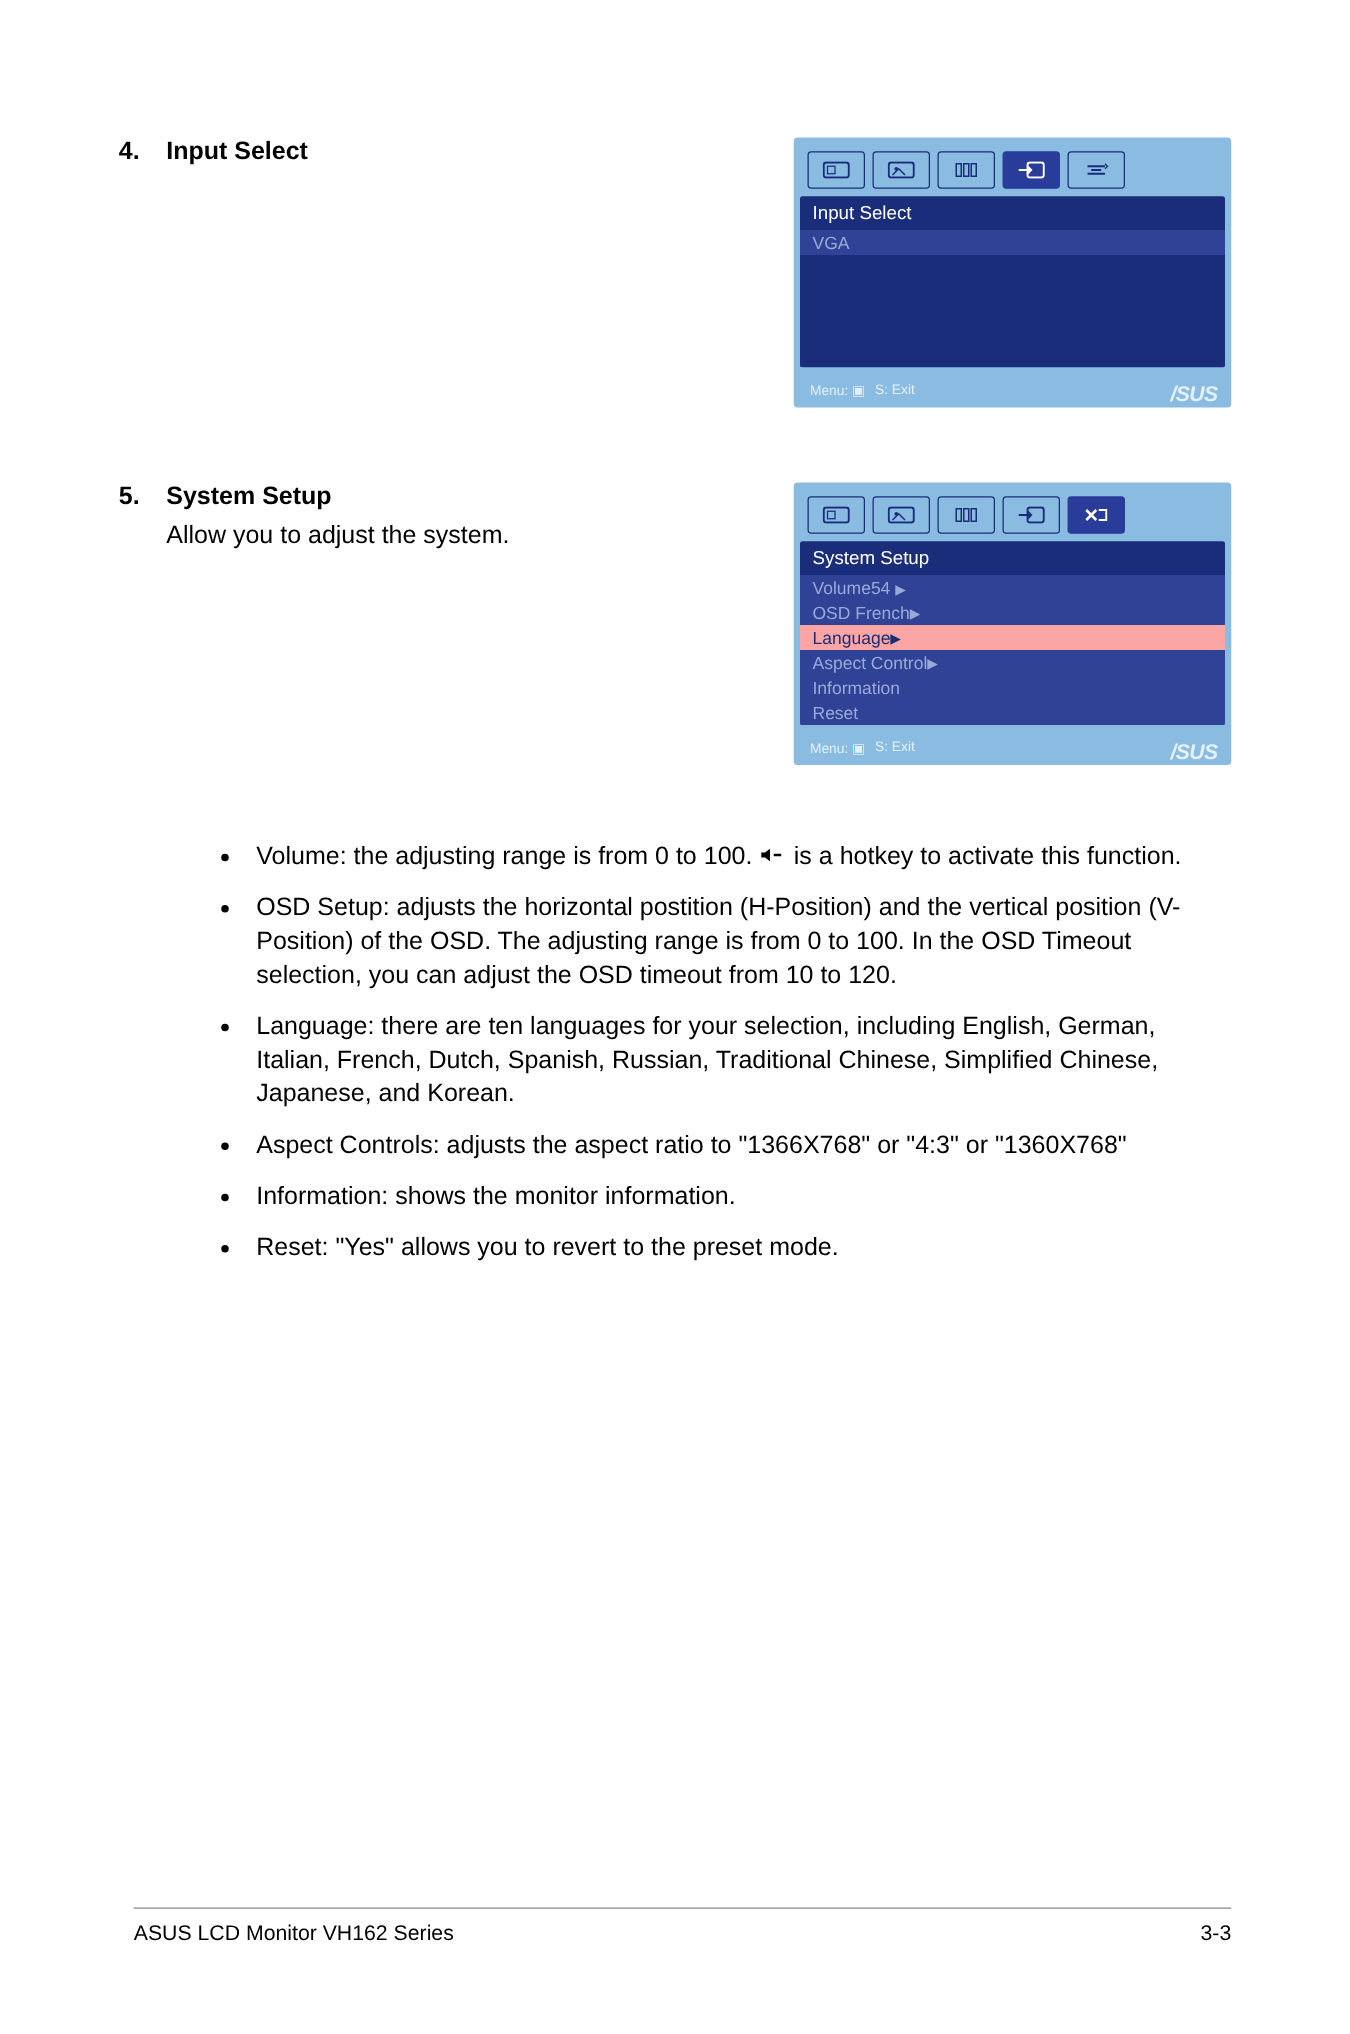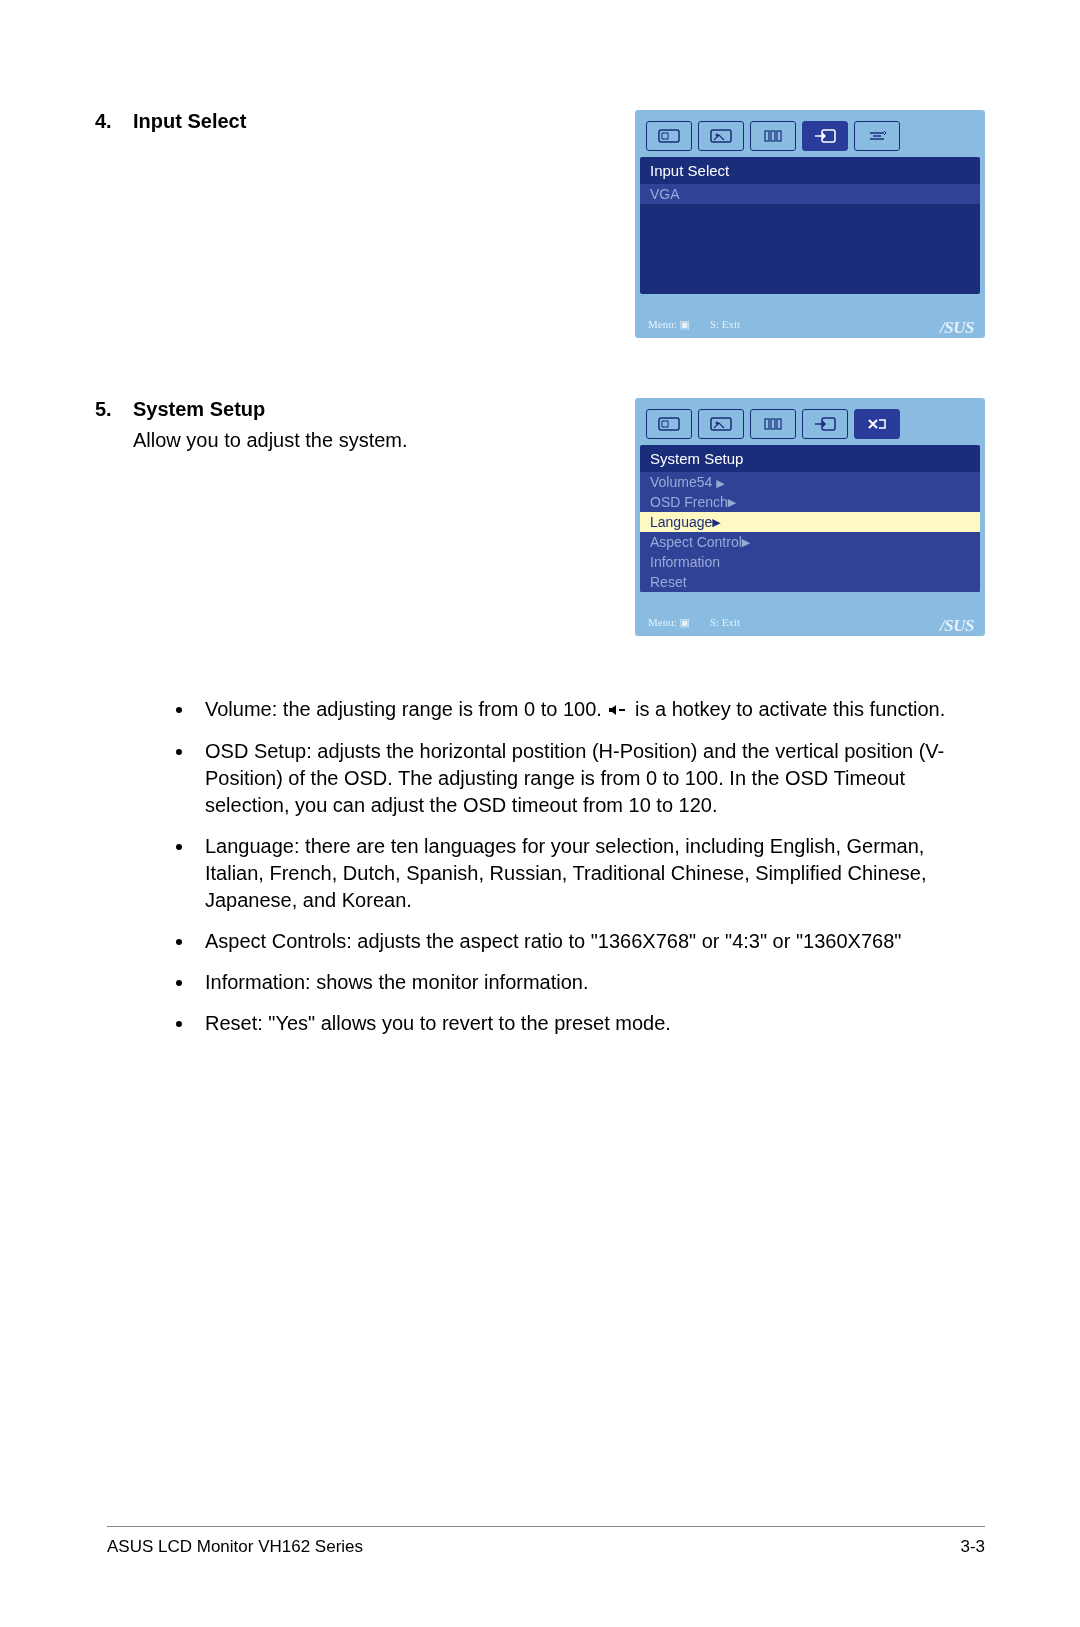--- a/index.html
+++ b/index.html
@@ -87,35 +87,34 @@
     padding: 5px 10px;
   }
   .osd-row {
     display: flex;
     justify-content: flex-start;
     align-items: center;
     padding: 2px 10px;
     font-size: 14px;
   }
   .osd-row.dim { background: #2f4296; color: #9aaad8; }
-  .osd-row.sel { background: #fef9c3; color: #1a2d7a; }
+  .osd-row.sel { background: #fca5a5; color: #1a2d7a; }
   .osd-row .arrow { font-size: 11px; color: inherit; }
   .osd-blank {
     height: 90px;
   }
   .osd-footer {
     background: #89bce0;
     color: #e4f1fa;
     font-size: 11px;
     display: flex;
     justify-content: flex-start;
-    gap: 20px;
-    padding: 24px 8px 2px 8px;
+    gap: 8px;
+    padding: 12px 8px 2px 8px;
     position: relative;
-    font-family: Liberation Serif, serif;
   }
   .osd-footer .asus {
     position: absolute;
     right: 6px;
     font-style: italic;
     font-size: 17px;
     letter-spacing: -0.5px;
     font-weight: bold;
   }
   ul.bullets {

